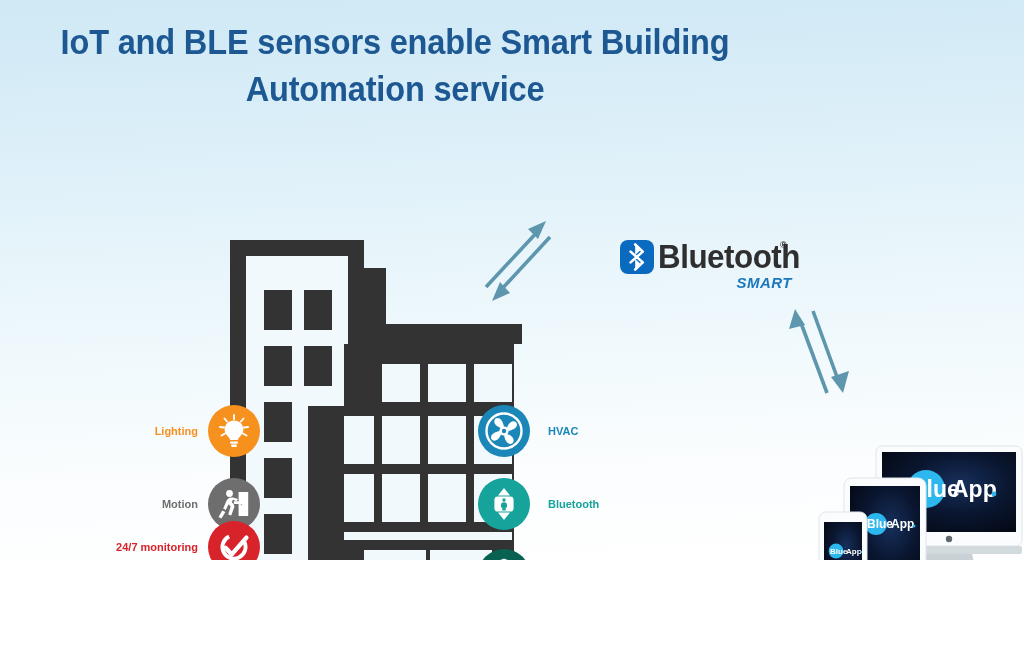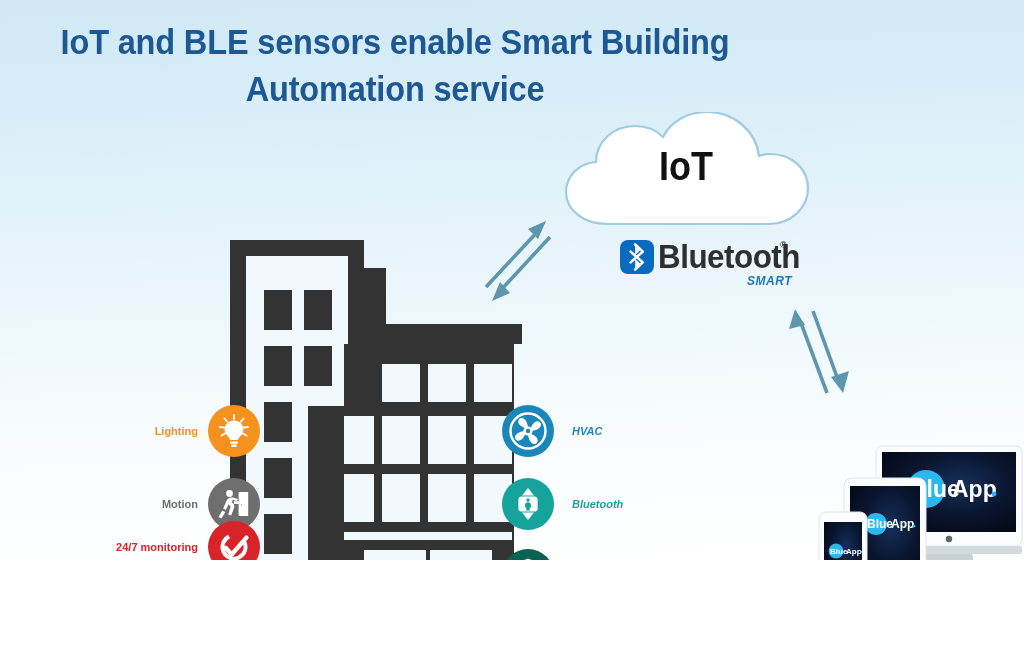--- a/index.html
+++ b/index.html
@@ -45,21 +45,21 @@
     font-family:"Liberation Sans Narrow","Liberation Sans",sans-serif;
     font-weight:bold;font-size:33px;color:#2f2f2f;letter-spacing:-0.5px;
     transform:scaleX(0.95);transform-origin:left top;
   }
   #bt-reg{
     position:absolute;left:160px;top:0px;font-size:9px;color:#2f2f2f;font-weight:bold;
   }
   #bt-smart{
     position:absolute;left:0;top:34px;width:172px;text-align:right;
     font-family:"Liberation Sans Narrow","Liberation Sans",sans-serif;
-    font-style:italic;font-weight:bold;font-size:12px;color:#1c78bd;letter-spacing:0.5px;
+    font-style:italic;font-weight:bold;font-size:15px;color:#1c78bd;letter-spacing:0.5px;
   }
 
   
   #building{position:absolute;left:178px;top:228px;width:390px;height:412px;}
 
   
   .arrows{position:absolute;}
   #arrows-left{left:478px;top:215px;width:80px;height:90px;}
   #arrows-right{left:785px;top:305px;width:75px;height:95px;}
 
@@ -72,21 +72,21 @@
   .feat .lbl{
     position:absolute;top:50%;transform:translateY(-50%);
     font-family:"Liberation Sans Narrow","Liberation Sans",sans-serif;
     font-weight:bold;font-size:11px;line-height:1.15;white-space:pre-line;
   }
   
   .feat.left{left:20px;width:240px;}
   .feat.left .circle{right:0;}
   .feat.left .lbl{right:62px;text-align:right;}
   
-  .feat.right{left:502px;width:260px;font-style:italic;}
+  .feat.right{left:478px;width:260px;}
   .feat.right .circle{left:0;}
   .feat.right .lbl{left:70px;text-align:left;}
 
   #f-lighting{top:405px;}
   #f-motion{top:478px;}
   #f-monitoring{top:521px;}
   #f-hvac{top:405px;}
   #f-elevators{top:478px;}
   #f-security{top:549px;}
 
@@ -94,36 +94,20 @@
   #devices{position:absolute;left:818px;top:432px;width:206px;height:180px;}
 </style>
 </head>
 <body>
 
 <div id="stage">
 
   <div id="title">IoT and BLE sensors enable Smart Building
 Automation service</div>
 
-  <div id="cloud-wrap">
-    <svg width="260" height="125" viewBox="0 0 260 125">
-      <path d="M52,112
-               C26,112 10,97 10,80
-               C10,64 23,51 40,50
-               C40,30 57,14 79,14
-               C90,14 100,18 107,25
-               C115,9 132,0 151,0
-               C178,0 200,19 203,44
-               C206,43 210,42 214,42
-               C236,42 252,57 252,76
-               C252,95 236,112 213,112
-               Z" fill="#ffffff" stroke="#9ecbe0" stroke-width="2.2"></path>
-    </svg>
-    <div id="cloud-label">IoT</div>
-  </div>
 
   <div id="bt-logo">
     <svg id="bt-mark" viewBox="0 0 34 34">
       <rect x="0" y="0" width="34" height="34" rx="8" ry="8" fill="#0A6ABF"></rect>
       <path d="M15.2 4.5 L15.2 15.0 L20.6 9.9 L15.2 4.5 Z
                M15.2 19.0 L15.2 29.5 L20.6 24.1 L15.2 19.0 Z" fill="#ffffff"></path>
       <path d="M15.2 4.5 L22.8 11.6 L10.6 22.4
                M15.2 29.5 L22.8 22.4 L10.6 11.6" fill="none" stroke="#ffffff" stroke-width="2.6" stroke-linejoin="round" stroke-linecap="round"></path>
     </svg>
     <div id="bt-word">Bluetooth</div>

